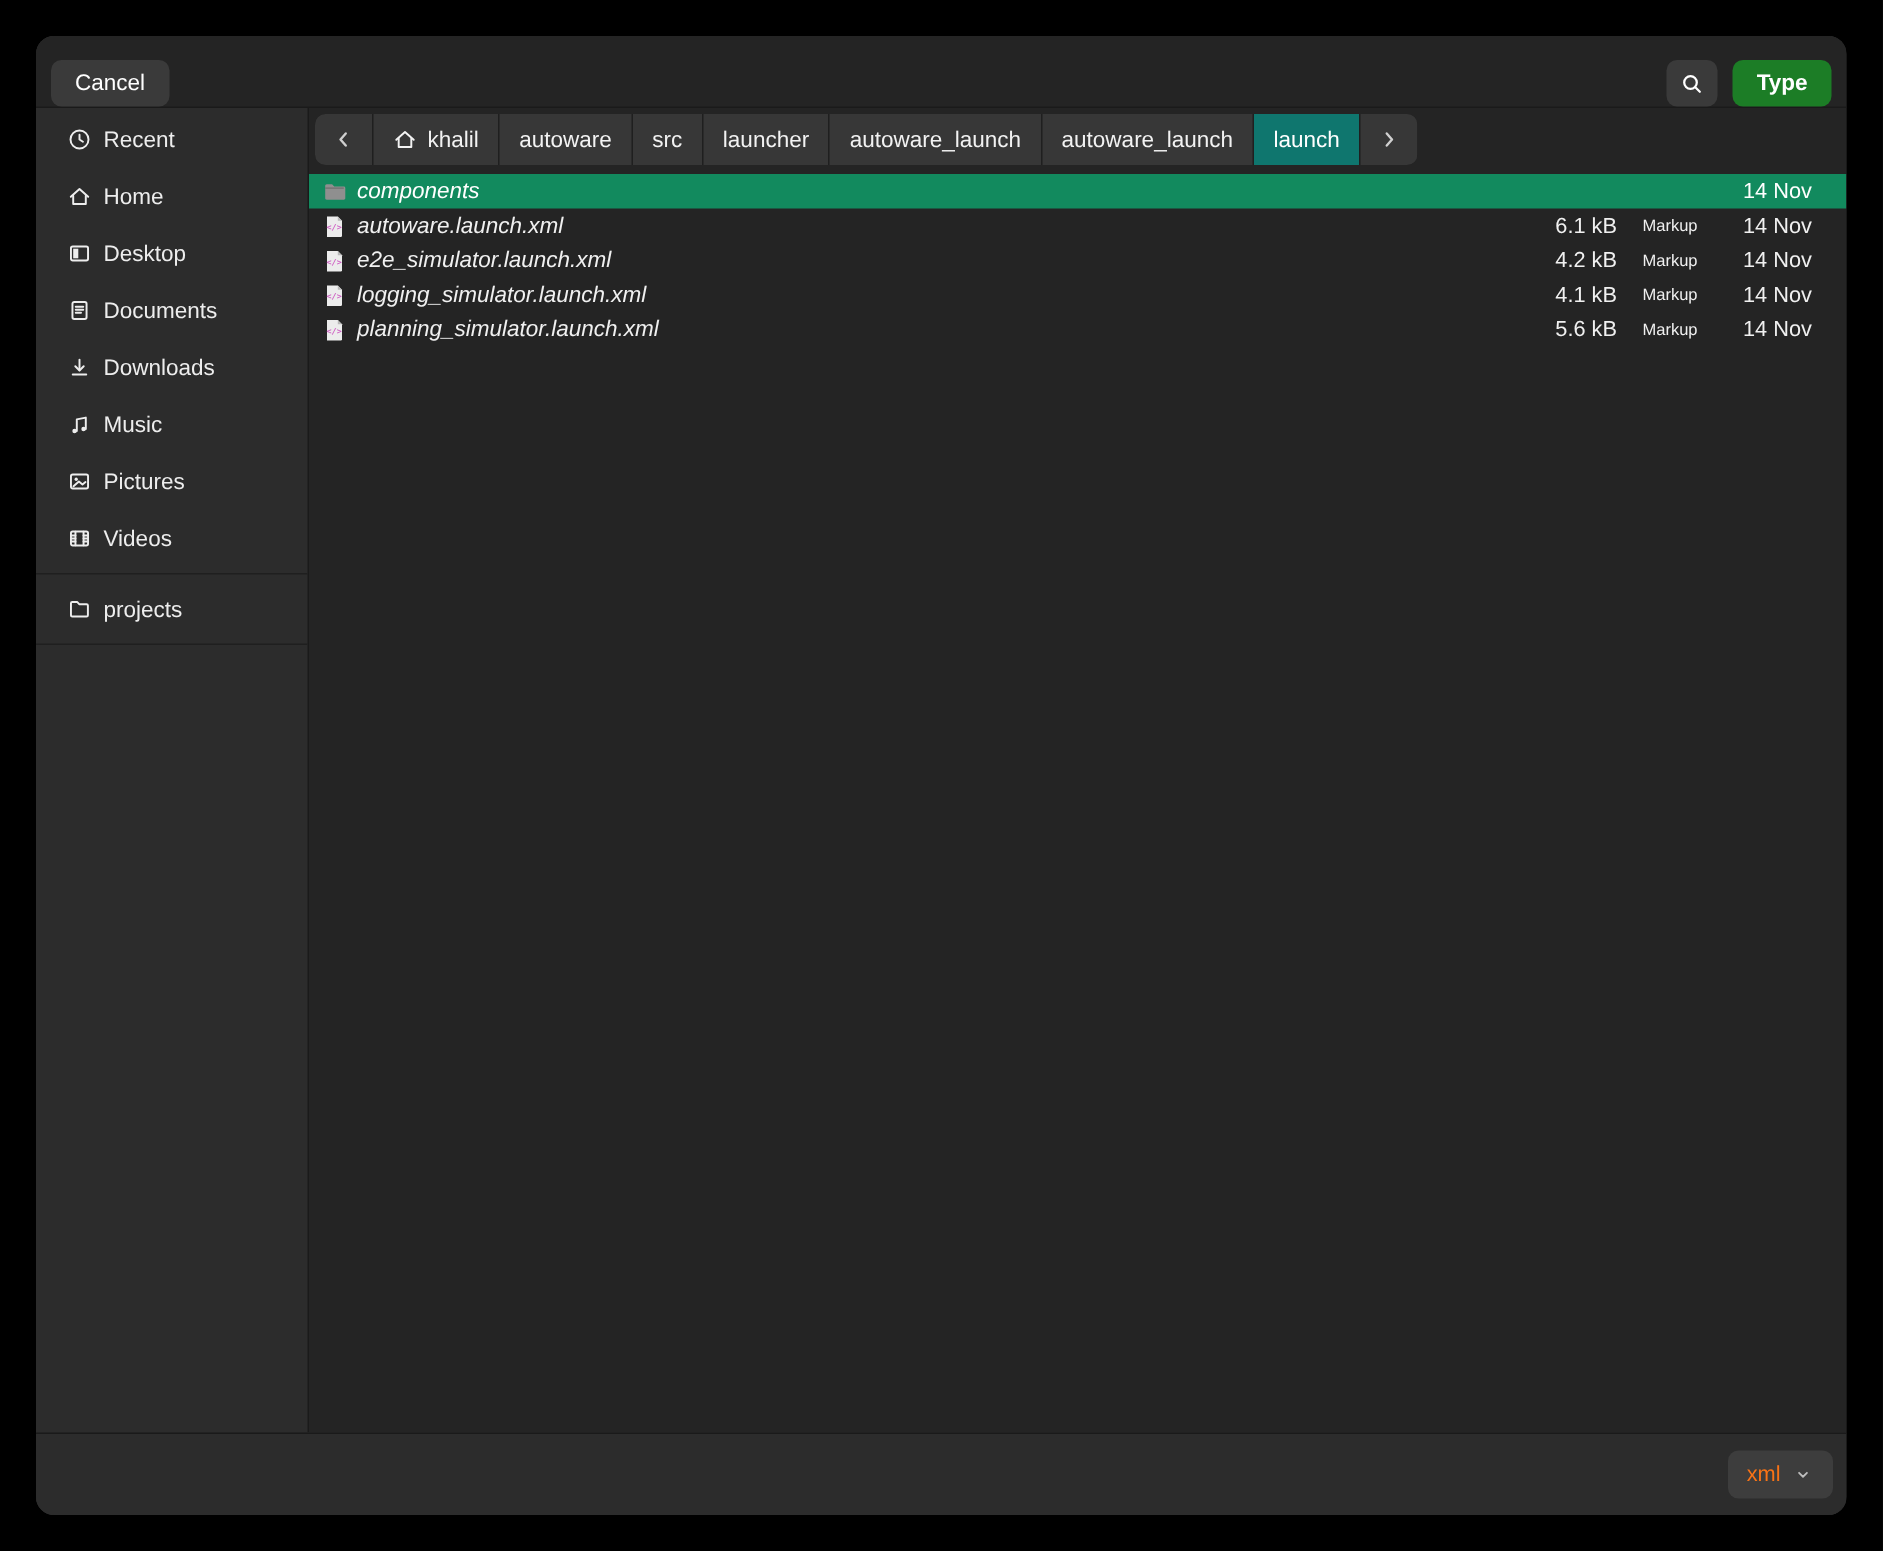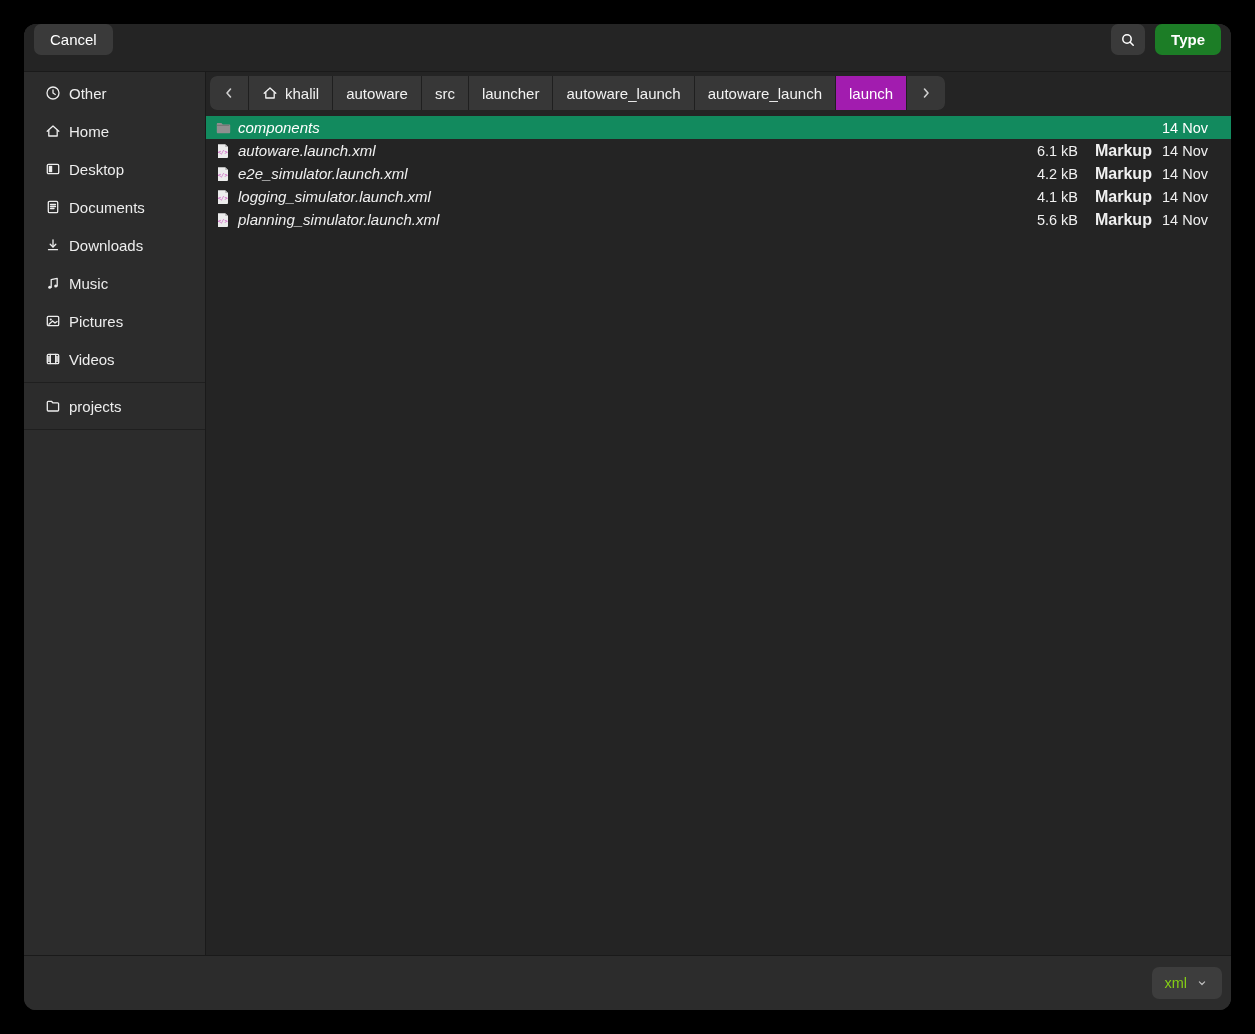--- a/index.html
+++ b/index.html
@@ -9,21 +9,21 @@
   .dialog {
     position:absolute; left:24px; top:24px; width:1207px; height:986px;
     background:#242424; border-radius:12px; overflow:hidden;
     box-shadow: inset 0 0 0 1px rgba(255,255,255,0.06), 0 18px 48px rgba(0,0,0,0.85);
     display:flex; flex-direction:column; color:#f0f0f0;
   }
 
   
   .headerbar {
     height:48px; flex:0 0 48px; background:#242424; border-bottom:1px solid #1a1a1a;
-    display:flex; align-items:flex-start; padding:0 10px; position:relative;gap:40px;
+    display:flex; align-items:flex-end; padding:0 10px; position:relative;gap:40px;
   }
   .btn {
     background:#3a3a3a; border:none; border-radius:7px; color:#ffffff;
     font-family:inherit; font-size:15px; height:31px; padding:0 16px;
     display:inline-flex; align-items:center; justify-content:center; cursor:pointer;
   }
   .btn.icon-btn { width:34px; padding:0; }
   .btn.suggested { background:#1c7d26; font-weight:700; }
   .hdr-title {
     position:absolute; left:0; right:0; text-align:center; font-weight:700; font-size:15px;
@@ -52,49 +52,49 @@
   .pathbar-wrap { padding:4px 0 6px 4px; }
   .pathbar {
     display:inline-flex; background:#1f1f1f; border-radius:7px; overflow:hidden; gap:1px;
     height:34px; align-items:stretch;
   }
   .crumb {
     background:#373737; border:none; color:#f2f2f2; font-family:inherit; font-size:15px;
     display:inline-flex; align-items:center; gap:7px; padding:0 13px; cursor:pointer; white-space:nowrap;
   }
   .crumb.nav { padding:0 11px; color:#cfcfcf; }
-  .crumb.current { background:#a21caf; color:#ffffff; }
+  .crumb.current { background:#0f766e; color:#ffffff; }
 
   
   .list-header {
     display:flex; height:25px; align-items:center; font-size:13px; font-weight:700;
     color:#bbbbbb; border-bottom:1px solid #1d1d1d; margin-top:3px;
   }
   .lh-name { flex:1; padding-left:9px; }
   .lh-sort { width:27px; display:flex; justify-content:center; color:#9a9a9a; border-left:1px solid #1d1d1d; align-self:stretch; align-items:center;}
   .lh-size { width:54px; padding-left:6px; border-left:1px solid #1d1d1d; align-self:stretch; display:flex; align-items:center;}
   .lh-type { width:64px; padding-left:9px; border-left:1px solid #1d1d1d; align-self:stretch; display:flex; align-items:center;}
   .lh-mod  { width:81px; padding-left:12px; border-left:1px solid #1d1d1d; align-self:stretch; display:flex; align-items:center;}
 
   .rows { flex:1; overflow:hidden; }
   .frow { display:flex; height:23px; align-items:center; font-size:15px; color:#f0f0f0; cursor:pointer; }
   .frow.selected { background:#128a5e; color:#ffffff; }
   .fc-name { flex:1; min-width:0; display:flex; align-items:center; gap:7px; padding-left:9px; white-space:nowrap; overflow:hidden;font-style:italic; }
   .fc-sort { width:27px; }
   .fc-size { width:54px; text-align:right; padding-right:8px; font-size:14.5px; }
-  .fc-type { width:64px; padding-left:9px; font-size:16px;font-weight:bold; }
+  .fc-type { width:64px; padding-left:9px; font-size:11px; }
   .fc-mod  { width:81px; padding-left:12px; font-size:14.5px; }
 
   
   .footer {
     height:55px; flex:0 0 55px; background:#2c2c2c; border-top:1px solid #1a1a1a;
     display:flex; align-items:center; justify-content:flex-end; padding:0 9px;
   }
   .filter-btn {
-    background:#3d3d3d; border:none; border-radius:7px; color:#84cc16; font-family:inherit;
+    background:#3d3d3d; border:none; border-radius:7px; color:#f97316; font-family:inherit;
     font-size:14.5px; height:32px; padding:0 12px; display:inline-flex; align-items:center; gap:7px; cursor:pointer;
   }
   .filter-btn .chev { color:#bdbdbd; display:inline-flex; }
   .filter-btn .chev svg { width:12px; height:12px; }
 </style>
 </head>
 <body>
 
 <div class="stage">
   <div class="dialog">
@@ -117,21 +117,21 @@
     <div class="body">
       <div class="sidebar">
         <div id="side-items">
             <div class="side-item">
               <span class="icon">
                 <svg viewBox="0 0 16 16" fill="none" stroke="currentColor" stroke-width="1.3" stroke-linecap="round" stroke-linejoin="round">
                   <circle cx="8" cy="8" r="6"></circle>
                   <path d="M8 4.8V8l2.3 1.5"></path>
                 </svg>
               </span>
-              <span>Other</span>
+              <span>Recent</span>
             </div>
             <div class="side-item">
               <span class="icon">
                 <svg viewBox="0 0 16 16" fill="none" stroke="currentColor" stroke-width="1.3" stroke-linecap="round" stroke-linejoin="round">
                   <path d="M2.2 8.2 8 3l5.8 5.2"></path>
                   <path d="M3.8 7.4V13h8.4V7.4"></path>
                 </svg>
               </span>
               <span>Home</span>
             </div>

